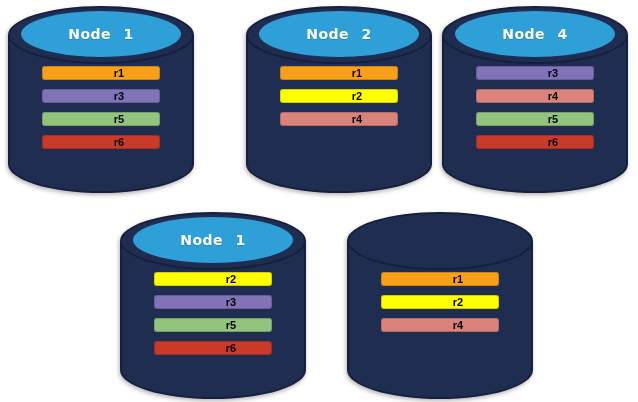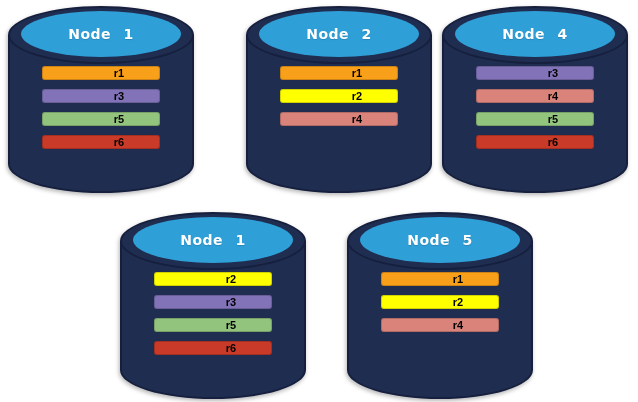--- a/index.html
+++ b/index.html
@@ -127,23 +127,20 @@
       <div class="bar" style="background-color: rgb(130, 115, 185);">r3</div>
       <div class="bar" style="background-color: rgb(147, 196, 126);">r5</div>
       <div class="bar" style="background-color: rgb(201, 58, 40);">r6</div>
     </div>
   </div>
 
   <div class="cyl n5">
     <div class="cyl-bottom"></div>
     <div class="cyl-body"></div>
     <div class="cyl-rim"></div>
-    <div class="cyl-cap">
-      <span class="node-title">Node 5</span>
-    </div>
     <div class="bars">
       <div class="bar" style="background-color: rgb(249, 160, 27);">r1</div>
       <div class="bar" style="background-color: rgb(255, 255, 0);">r2</div>
       <div class="bar" style="background-color: rgb(217, 131, 122);">r4</div>
     </div>
   </div>
 
 </div>
 
 </body></html>

